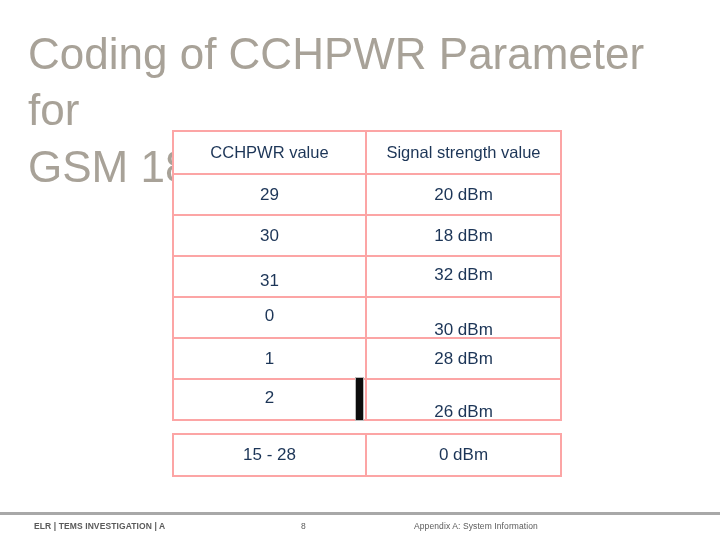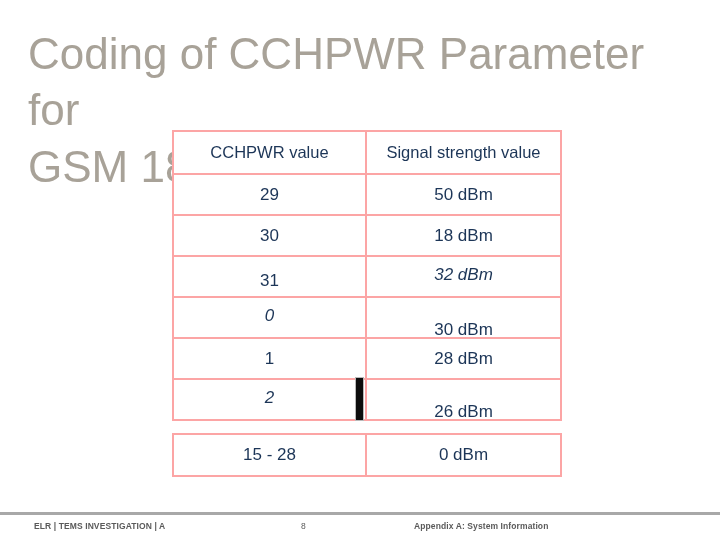--- a/index.html
+++ b/index.html
@@ -70,21 +70,21 @@
   }
   .data-cell {
     height: 33px;
     font-size: 17px;
   }
   #table-bottom .data-cell {
     height: 34px;
   }
   .nudge-down-2 { position: relative; top: 4px; }
   .nudge-down-3 { position: relative; top: 12px; }
-  .nudge-up-1   { position: relative; top: -2px; font-style: italic; }
+  .nudge-up-1   { position: relative; top: -2px; }
 
   .cell-inner {
     display: block;
     line-height: 33px;
   }
   .hdr-cell .cell-inner { line-height: 35px; }
   #table-bottom .data-cell .cell-inner { line-height: 34px; }
 
   
   #continuation-mark {
@@ -127,21 +127,21 @@
   #footer-page {
     position: absolute;
     left: 285px;
     top: 2px;
     font-weight: 400;
   }
   #footer-right {
     position: absolute;
     left: 398px;
     top: 2px;
-    font-weight: 700;
+    font-weight: 400;
     letter-spacing: 0.1px;
   }
 </style>
 </head>
 <body>
 
 <div id="slide">
 
   <div id="slide-title">Coding of CCHPWR Parameter for
 GSM 1800</div>
@@ -156,21 +156,21 @@
           <span class="cell-inner">Signal strength value</span>
         </th>
       </tr>
     </thead>
     <tbody>
       <tr>
         <td class="data-cell col-a">
           <span class="cell-inner">29</span>
         </td>
         <td class="data-cell col-b">
-          <span class="cell-inner">50 dBm</span>
+          <span class="cell-inner">20 dBm</span>
         </td>
       </tr>
       <tr>
         <td class="data-cell col-a">
           <span class="cell-inner">30</span>
         </td>
         <td class="data-cell col-b">
           <span class="cell-inner">18 dBm</span>
         </td>
       </tr>

